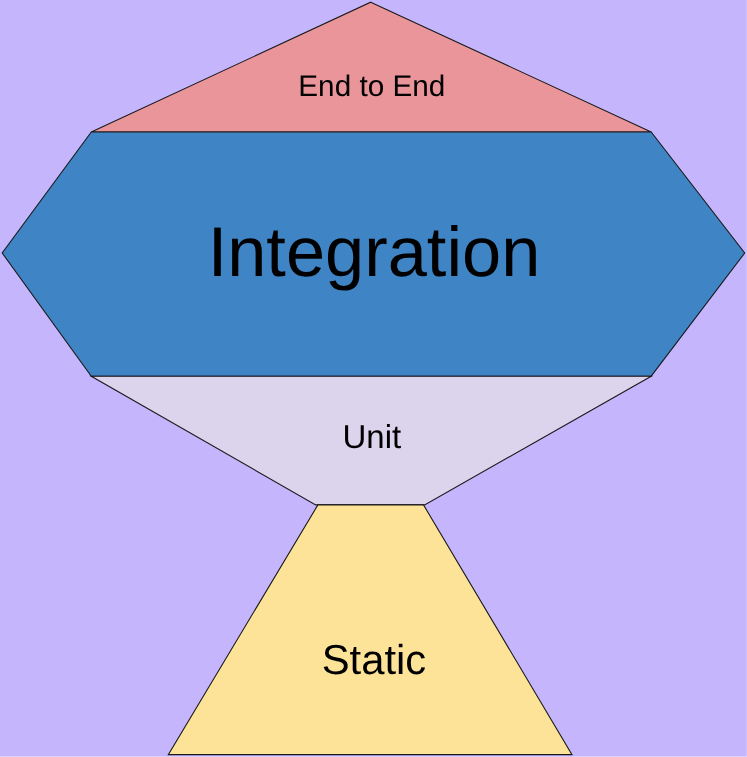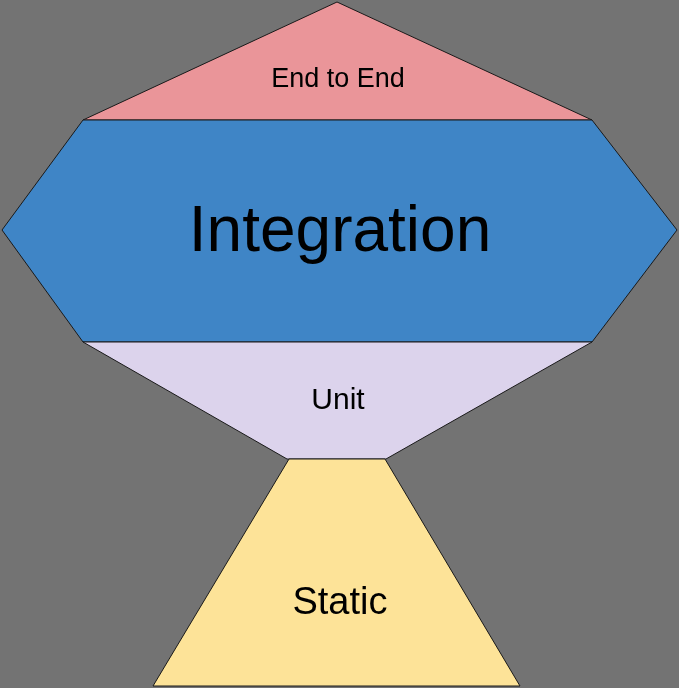--- a/index.html
+++ b/index.html
@@ -4,21 +4,21 @@
 <style>
   html, body {
     margin: 0;
     padding: 0;
     background: #ffffff;
   }
   .stage {
     position: relative;
     width: 679px;
     height: 688px;
-    background: #737373;
+    background: #c4b5fd;
     overflow: hidden;
     font-family: "Liberation Sans", sans-serif;
   }
   svg {
     display: block;
   }
   .section-label {
     fill: #000000;
     font-family: "Liberation Sans", sans-serif;
     text-anchor: middle;

